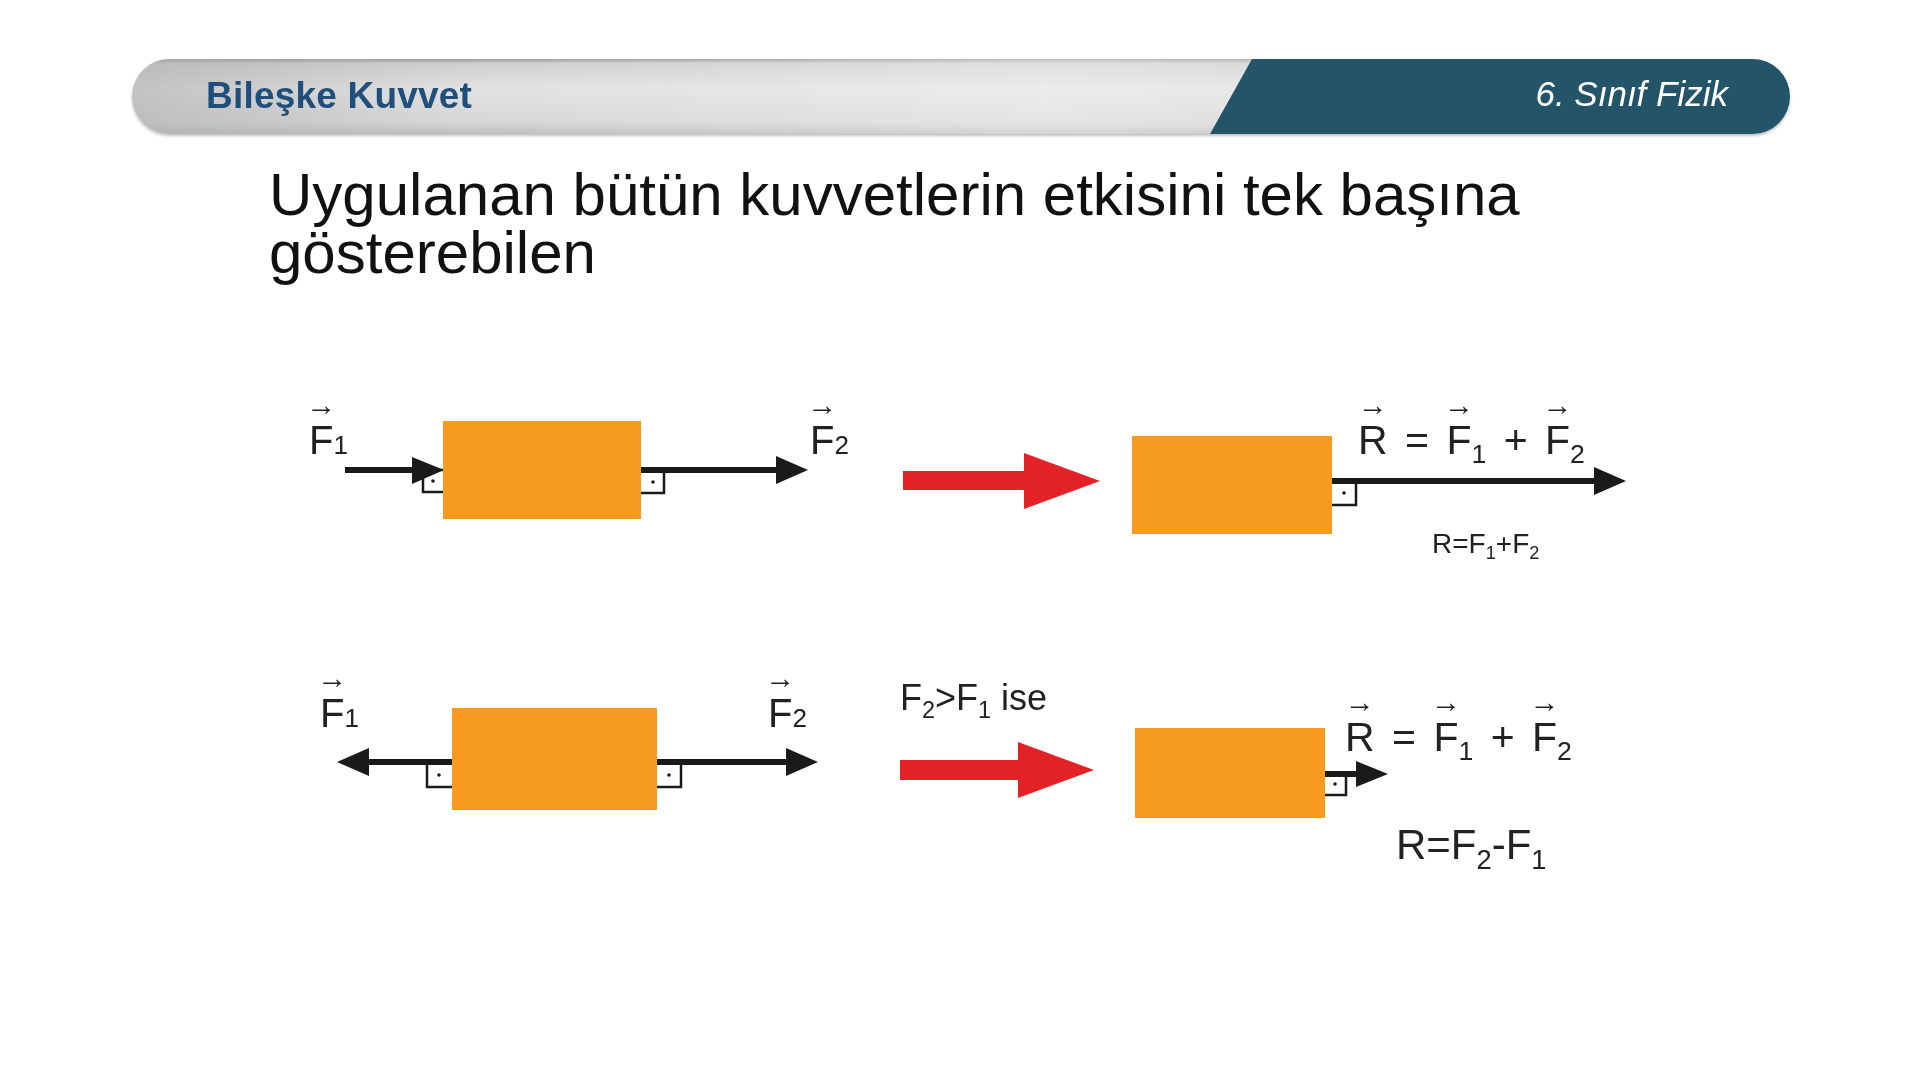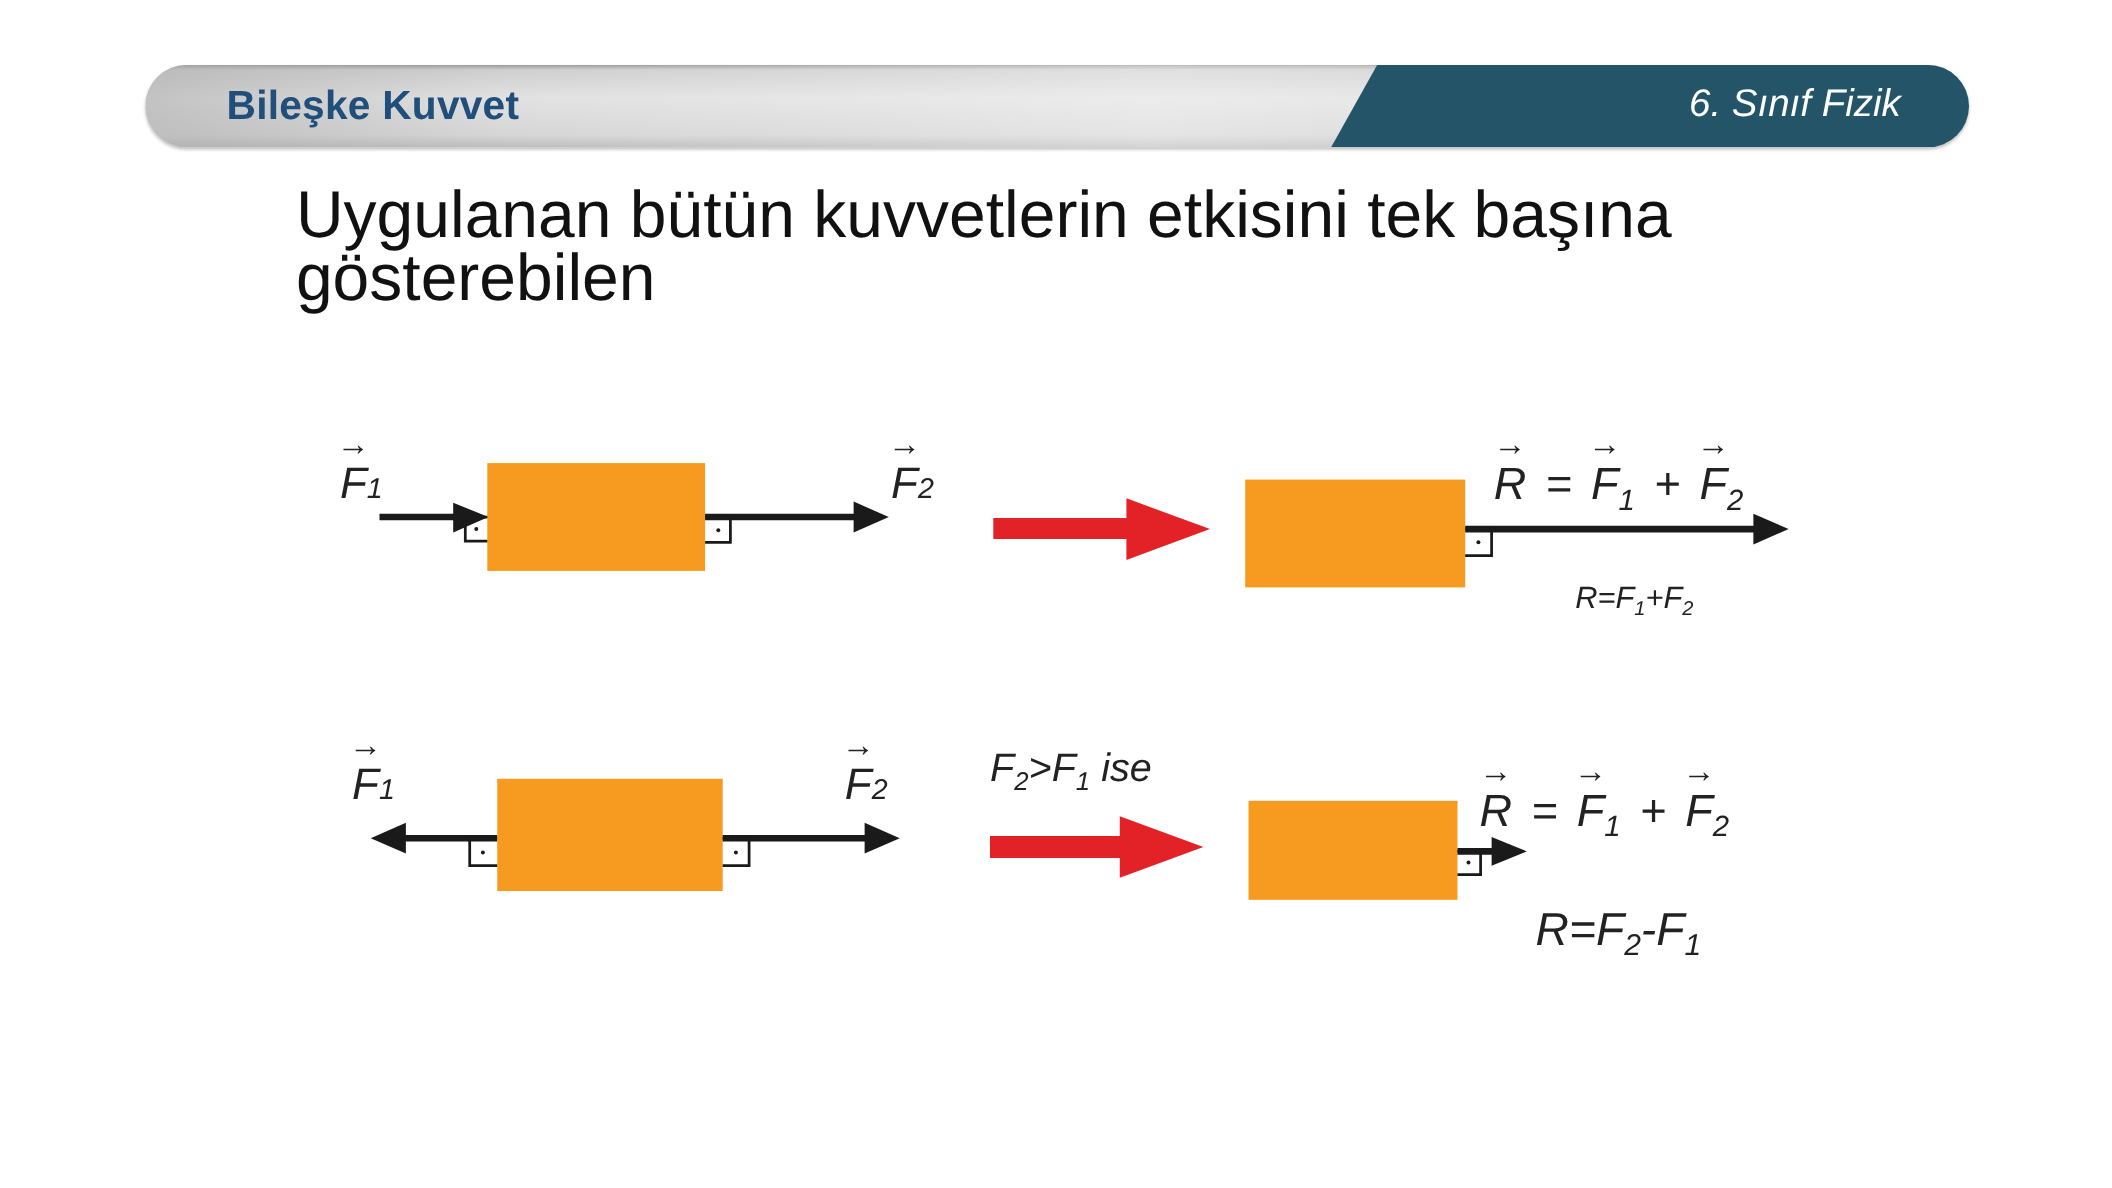--- a/index.html
+++ b/index.html
@@ -12,21 +12,21 @@
   .header-light { position:absolute; inset:0;
             background:linear-gradient(90deg,rgba(170,170,170,0.55) 0%,rgba(255,255,255,0.0) 20%,rgba(255,255,255,0.35) 55%,rgba(200,200,200,0.2) 100%); }
   .header-dark { position:absolute; top:0; right:0; height:75px; width:580px;
             background:#245468;
             clip-path:polygon(42px 0,100% 0,100% 100%,0 100%); }
   .header-title { position:absolute; left:74px; top:16px; font-size:37px; font-weight:bold; color:#1f4f7a; letter-spacing:0.2px; }
   .header-subject { position:absolute; right:62px; top:15px; font-size:35px; font-style:italic; color:#ffffff; }
   .para { position:absolute; left:245px; top:166px; width:1500px; font-size:60px; line-height:58px; color:#111;margin-left:24px; }
   .para .hl { color:#e01b1b; }
   .diagram { position:absolute; left:0; top:0; width:1920px; height:1080px; }
-  .lbl { position:absolute; font-size:40px; color:#222; line-height:1; white-space:nowrap;font-style:italic; }
+  .lbl { position:absolute; font-size:40px; color:#222; line-height:1; white-space:nowrap; }
   .vec { position:relative; display:inline-block; }
   .vec::before { content:"→"; position:absolute; left:50%; transform:translateX(-50%); top:-30px; font-size:30px; }
   sub { font-size:0.65em; vertical-align:-0.35em; }
 </style>
 </head>
 <body>
 
 <div class="header">
   <div class="header-light"></div>
   <div class="header-dark"></div>

